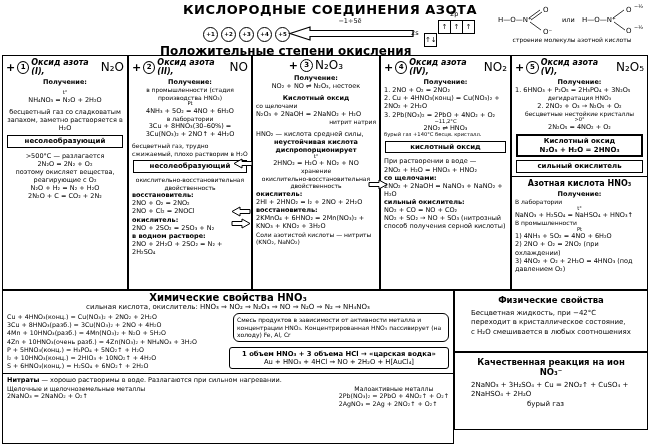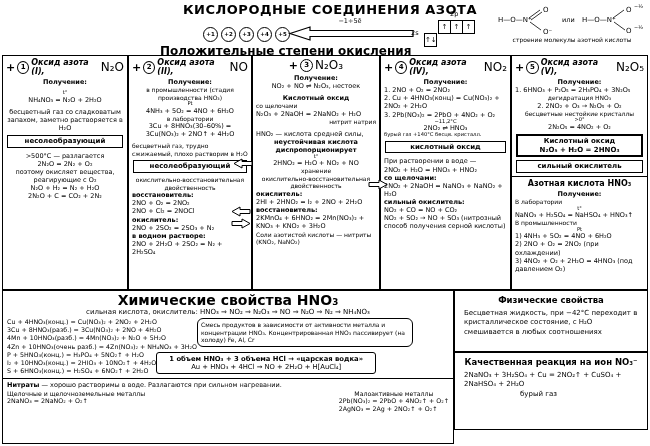--- a/index.html
+++ b/index.html
@@ -31,33 +31,33 @@
   .c{text-align:center;}
   .r{text-align:right;}
   .s{font-size:6px;}
   .tiny{font-size:5.2px;line-height:1.05;}
   .gap{margin-top:4px;}
   .box{border:1.5px solid #000;font-weight:bold;text-align:center;padding:1px 2px;margin:3px 1px;font-size:7px;}
   .box2{border:2px solid #000;text-align:center;padding:1px 2px;margin:3px 1px;white-space:pre-line;font-weight:bold;font-size:7px;}
   .sect{border-top:1.5px solid #000;margin:3px -3px 1px;padding-top:2px;font-weight:bold;text-align:center;font-size:8px;}
 
   .chemsec{left:2px;top:290px;width:452px;height:154px;border:1px solid #000;box-sizing:border-box;padding:1px 4px;overflow:hidden;}
-  .sec-title{text-align:center;font-weight:bold;font-size:14px;}
+  .sec-title{text-align:center;font-weight:bold;font-size:10px;}
   .sec-sub{text-align:center;font-size:7px;margin-bottom:2px;}
-  .row1,.row2{display:flex;align-items:flex-start;}
+  .row1,.row2{display:flex;justify-content:space-between;align-items:flex-start;}
   .eqs .ln{font-size:6.3px;line-height:1.3;}
   .note{width:208px;border:1.5px solid #000;border-radius:6px;padding:2px 3px;font-size:6px;line-height:1.25;}
   .nm-line{border-top:1px solid #000;margin:3px -4px 1px;padding:2px 4px 0;font-size:6.5px;}
   .aqua{width:212px;border:1.5px solid #000;border-radius:3px;padding:2px 3px;font-size:6.8px;text-align:center;margin-top:1px;}
   .aqua .aq1{font-weight:bold;}
   .nitr{border-top:1px solid #000;margin:3px -4px 0;padding:2px 4px 0;font-size:6.5px;}
   .nitrow{display:flex;justify-content:space-between;margin-top:1px;}
   .nitrow .lbl{font-size:6.2px;}
   .nitrow .ln{font-size:6.3px;}
-  .rightpane{box-sizing:border-box;border:1px solid #000;left:454px;width:194px;background:#fff;padding:2px 9px;overflow:hidden;}
+  .rightpane{box-sizing:border-box;border:1px solid #000;left:454px;width:194px;background:#fff;padding:2px 16px;overflow:hidden;}
   .phys{top:290px;height:62px;}
   .qual{top:352px;height:78px;}
   .panehdr{text-align:center;font-weight:bold;font-size:8.5px;margin:2px 0 4px;}
   .panetxt{font-size:7px;line-height:1.35;}
   .arrowicon{position:absolute;z-index:5;}
 </style>
 </head>
 <body>
 
 <div class="poster">

